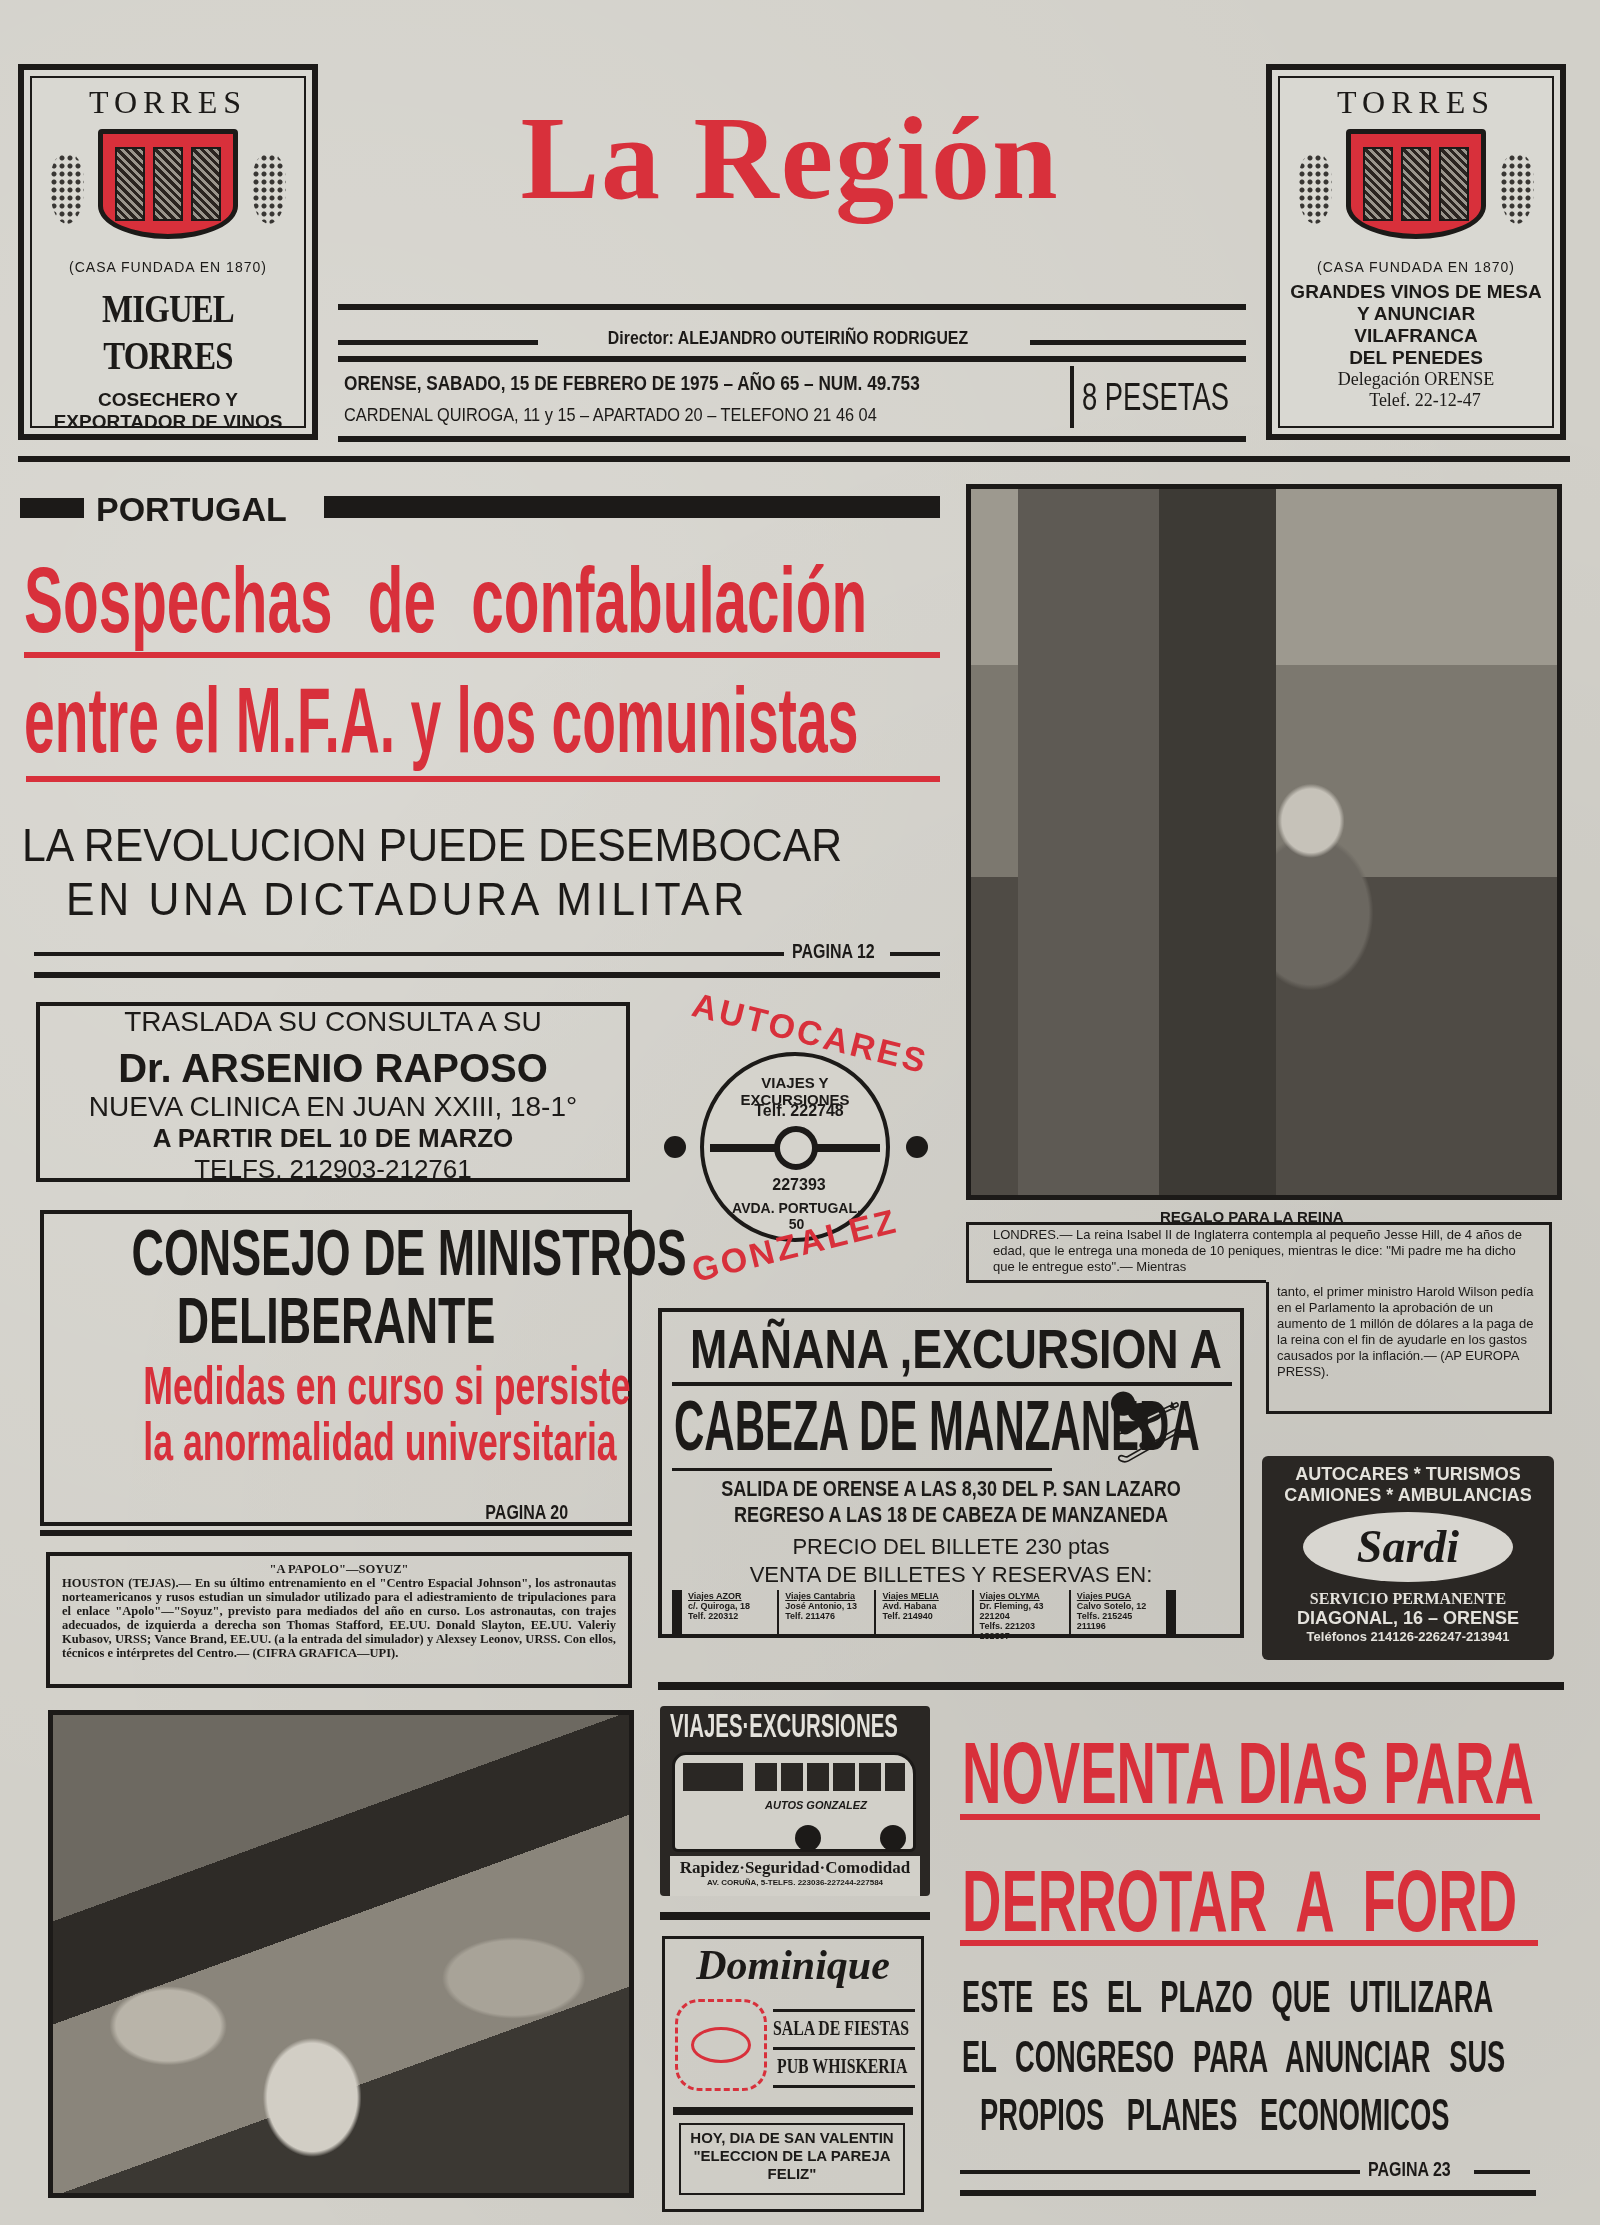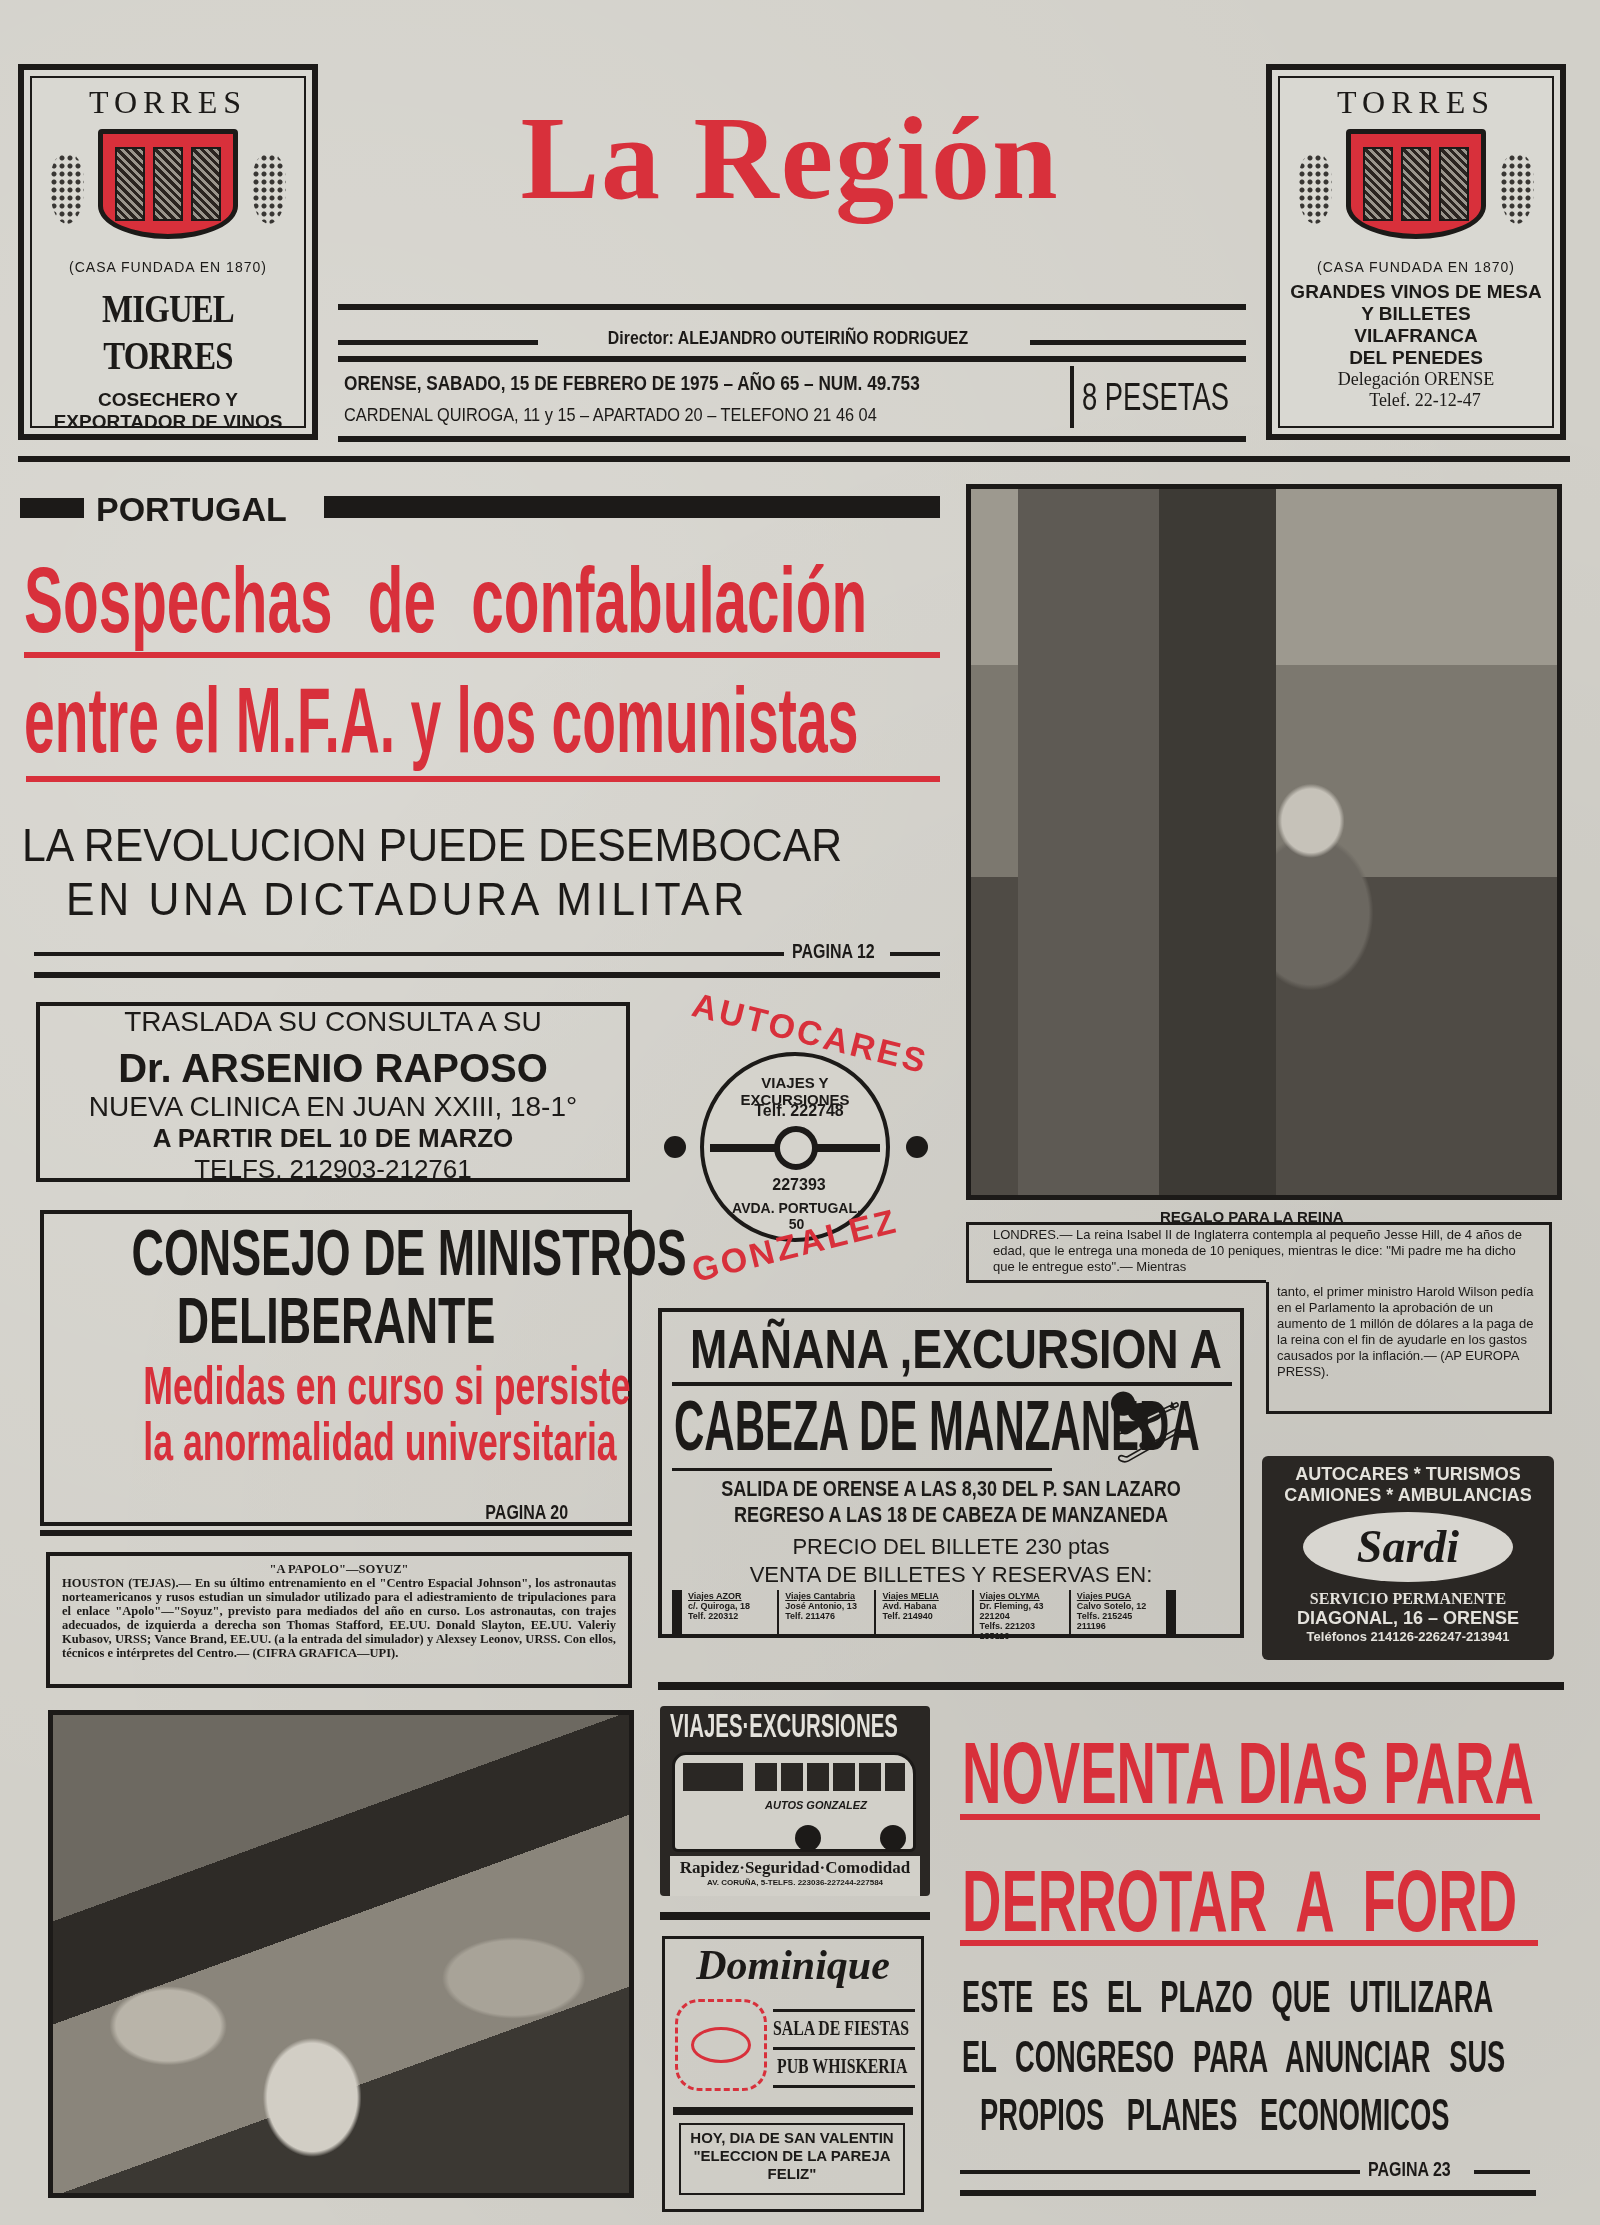--- a/index.html
+++ b/index.html
@@ -81,21 +81,21 @@
     <div class="torres-title">TORRES</div>
     <div class="grape" style="left:26px;"></div>
     <div class="grape" style="right:26px;"></div>
     <div class="shield">
       <div class="tower"></div>
         <div class="tower"></div>
         <div class="tower"></div>
     </div>
     <div class="founded">(CASA FUNDADA EN 1870)</div>
     <div style="font-weight:bold;font-size:19px;margin-top:6px;">GRANDES VINOS DE MESA</div>
-    <div style="font-weight:bold;font-size:19px;">Y BILLETES</div>
+    <div style="font-weight:bold;font-size:19px;">Y ANUNCIAR</div>
     <div style="font-weight:bold;font-size:19px;">VILAFRANCA</div>
     <div style="font-weight:bold;font-size:19px;">DEL PENEDES</div>
     <div style="font-family:'Liberation Serif',serif;font-size:18px;">Delegación ORENSE</div>
     <div style="font-family:'Liberation Serif',serif;font-size:18px;margin-left:18px;">Telef. 22-12-47</div>
   </div>
 
   <div class="masthead">La Región</div>
   <div class="rule" style="left:338px;top:304px;width:908px;height:6px;"></div>
   <div class="rule" style="left:338px;top:340px;width:200px;height:5px;"></div>
   <div class="abs" style="left:548px;top:328px;width:480px;text-align:center;font-size:18px;font-weight:bold;transform:scaleX(.88);">Director: ALEJANDRO OUTEIRIÑO RODRIGUEZ</div>
@@ -194,21 +194,21 @@
         <div>Telf. 211476</div>
       </div>
       <div style="flex:1;border-right:2px solid #1c1a18;padding:1px 6px;font-size:9px;font-weight:bold;line-height:10px;">
         <div style="text-decoration:underline;">Viajes MELIA</div>
         <div>Avd. Habana</div>
         <div>Telf. 214940</div>
       </div>
       <div style="flex:1;border-right:2px solid #1c1a18;padding:1px 6px;font-size:9px;font-weight:bold;line-height:10px;">
         <div style="text-decoration:underline;">Viajes OLYMA</div>
         <div>Dr. Fleming, 43 221204</div>
-        <div>Telfs. 221203 185116</div>
+        <div>Telfs. 221203 182897</div>
       </div>
       <div style="flex:1;padding:1px 6px;font-size:9px;font-weight:bold;line-height:10px;">
         <div style="text-decoration:underline;">Viajes PUGA</div>
         <div>Calvo Sotelo, 12</div>
         <div>Telfs. 215245 211196</div>
       </div>
     </div>
   </div>
 
   <div class="abs" style="left:1262px;top:1456px;width:292px;height:204px;background:#2a2724;color:#e4e2dc;text-align:center;border-radius:6px;">

